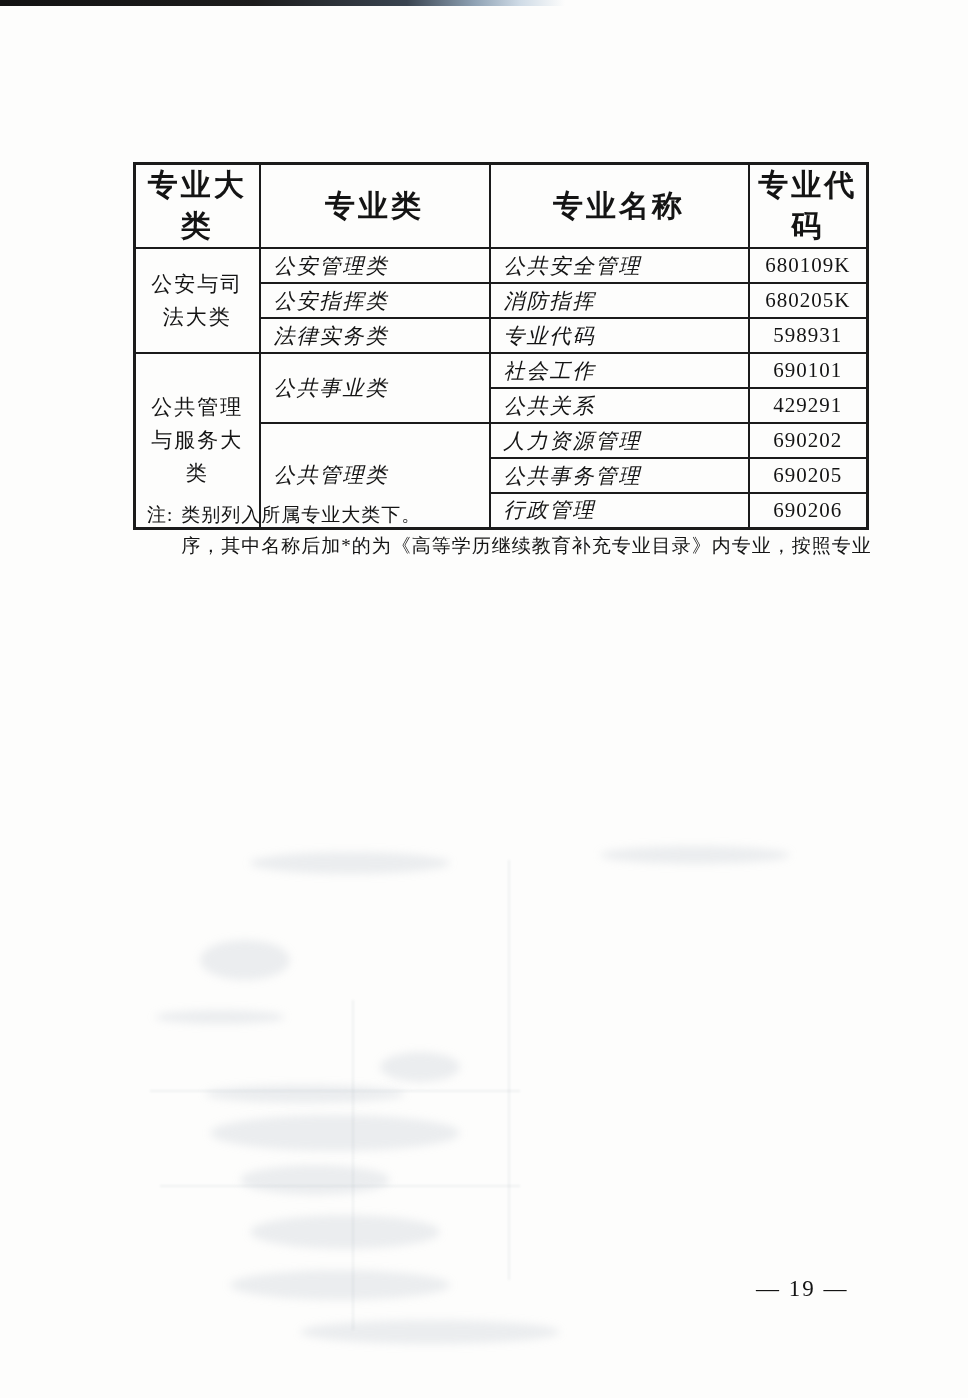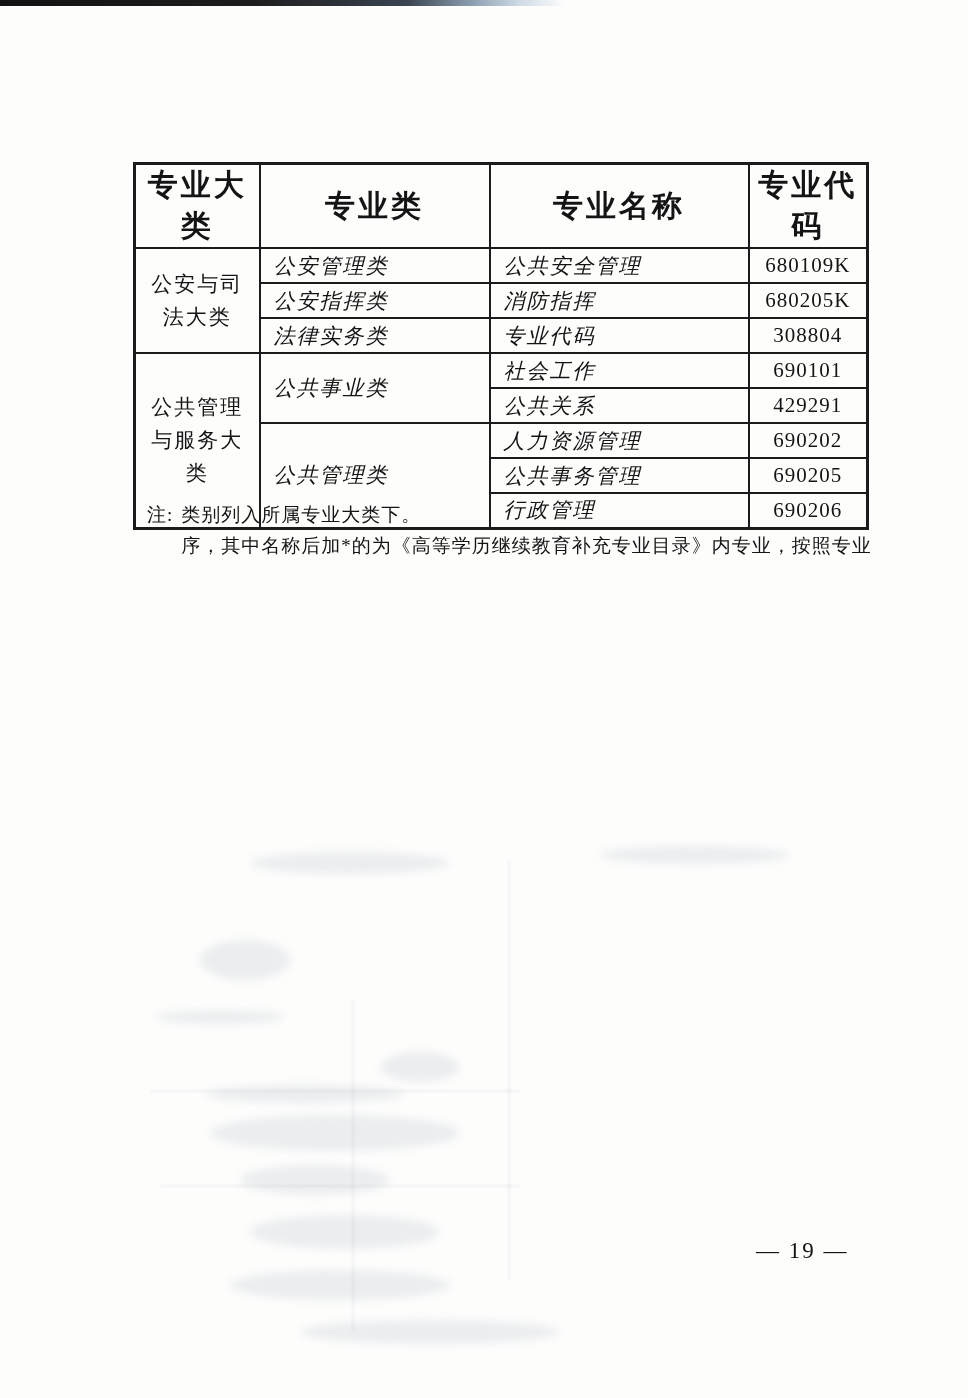--- a/index.html
+++ b/index.html
@@ -48,21 +48,21 @@
   .notes {
     position:absolute; left:147px; top:499px;
     display:flex; align-items:flex-start;
     font-size:19px; line-height:31px; letter-spacing:1px;
     white-space:nowrap;
   }
   .notes-label { margin-right:8px; }
   .notes-line { white-space:nowrap; }
   
   .page-number {
-    position:absolute; left:756px; top:1238px;
+    position:absolute; left:756px; top:1276px;
     font-size:23px; letter-spacing:2px;
     font-family:"Liberation Serif","DejaVu Serif",serif;
   }
   
   .smudge {
     position:absolute; pointer-events:none;
     background:rgba(165,175,190,0.20);
     border-radius:50%;
     filter:blur(4px);
   }
@@ -100,21 +100,21 @@
       <td class="cell-code">680109K</td>
     </tr>
     <tr>
       <td class="cell-category">公安指挥类</td>
       <td class="cell-name">消防指挥</td>
       <td class="cell-code">680205K</td>
     </tr>
     <tr>
       <td class="cell-category">法律实务类</td>
       <td class="cell-name">专业代码</td>
-      <td class="cell-code">308804</td>
+      <td class="cell-code">598931</td>
     </tr>
     <tr>
       <td class="cell-major" rowspan="5">公共管理与服务大类</td>
       <td class="cell-category" rowspan="2">公共事业类</td>
       <td class="cell-name">社会工作</td>
       <td class="cell-code">690101</td>
     </tr>
     <tr>
       <td class="cell-name">公共关系</td>
       <td class="cell-code">429291</td>

